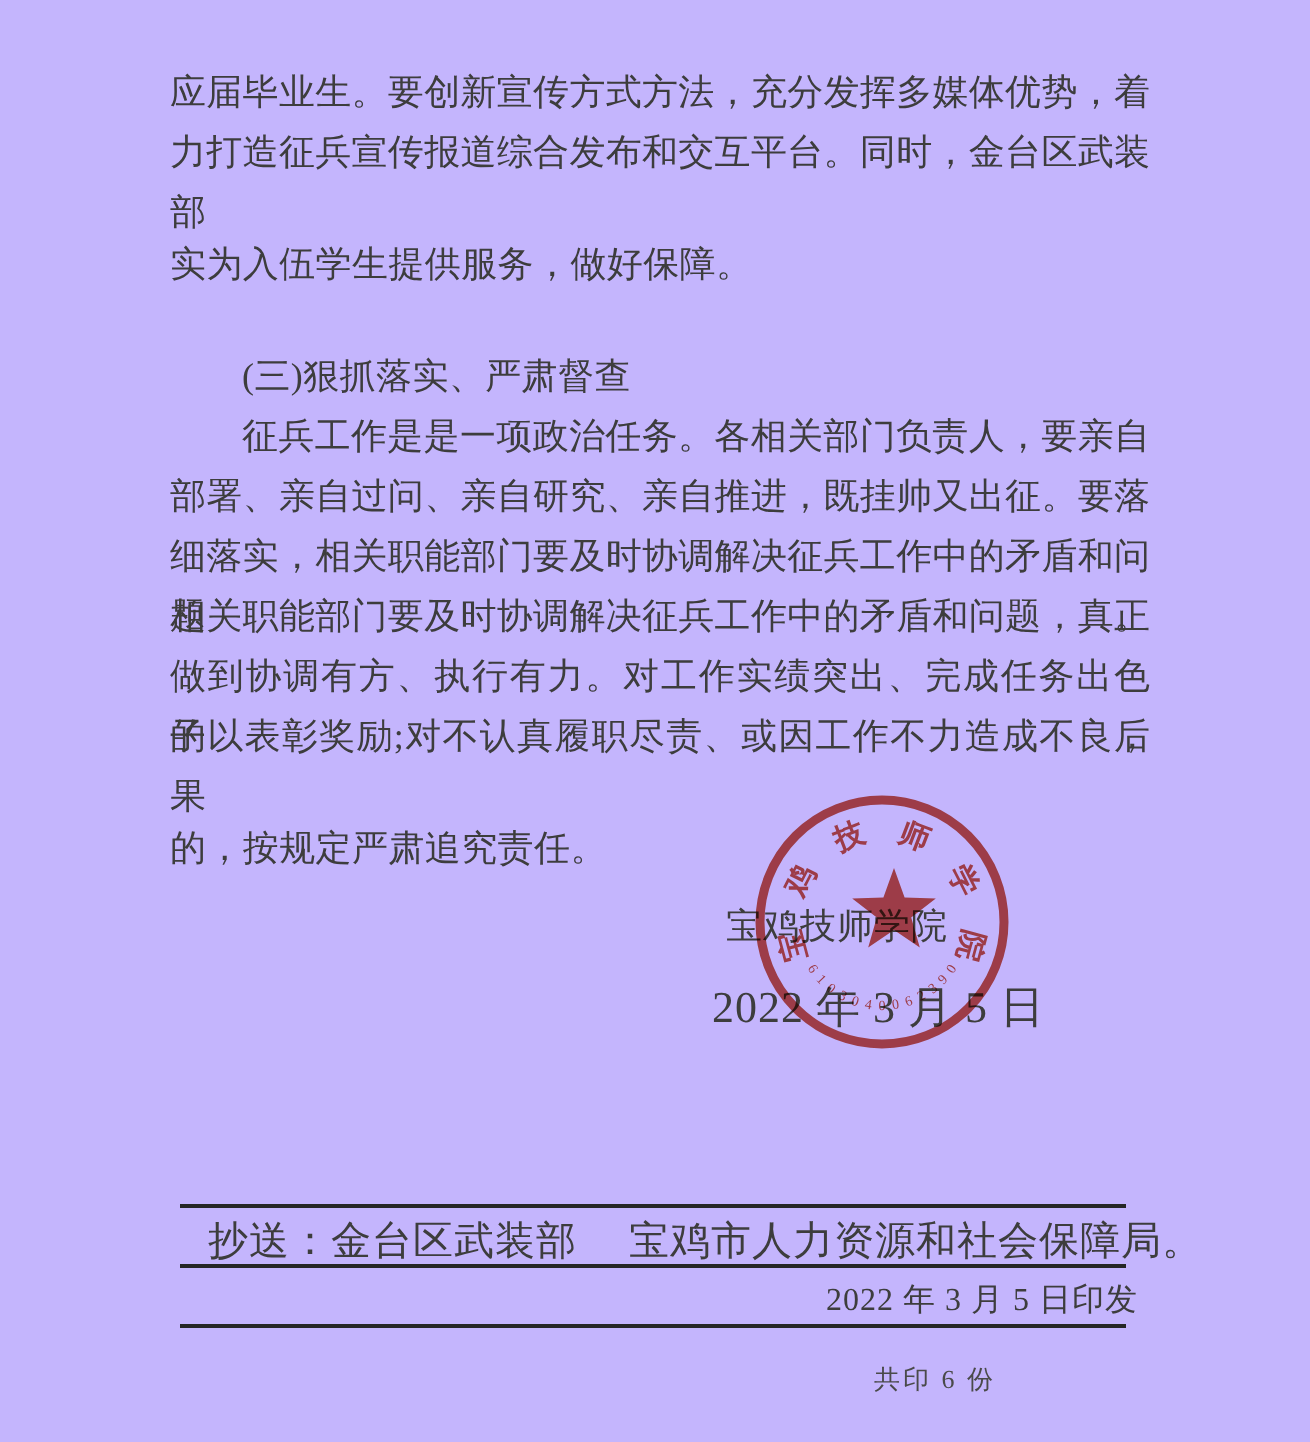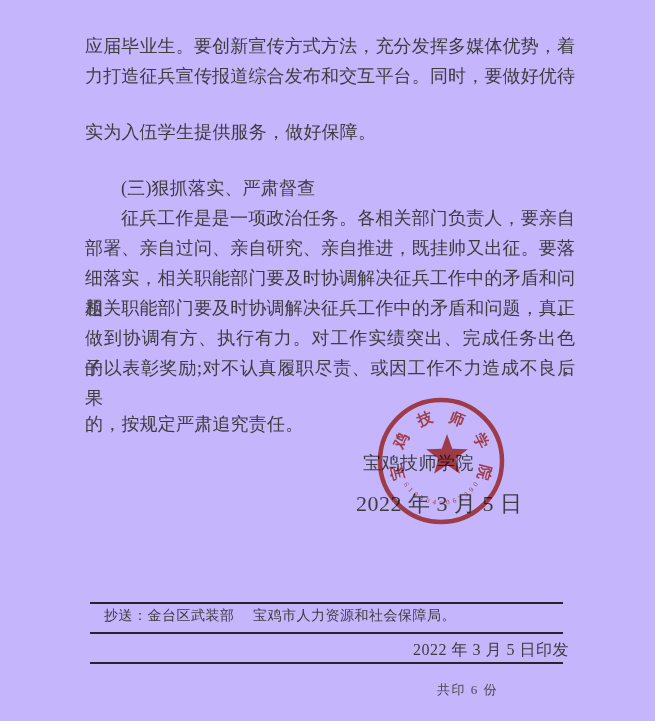--- a/index.html
+++ b/index.html
@@ -24,32 +24,32 @@
   
   .sig-org{position:absolute;left:363px;top:451px;font-size:18px;letter-spacing:.5px;}
   .sig-date{position:absolute;left:356px;top:489px;font-size:22px;letter-spacing:.5px;}
   
   .seal{position:absolute;left:366px;top:386px;mix-blend-mode:multiply;opacity:.88;}
   
   .rule{position:absolute;left:90px;width:473px;height:2px;background:#262626;}
   .rule-1{top:602px;}
   .rule-2{top:632px;}
   .rule-3{top:662px;}
-  .copy-line{position:absolute;left:104px;top:607px;font-size:14px;letter-spacing:.5px;}
+  .copy-line{position:absolute;left:104px;top:607px;font-size:20px;letter-spacing:.5px;}
   .issue-line{position:absolute;right:102px;top:640px;font-size:16px;letter-spacing:.5px;}
   .print-count{position:absolute;left:437px;top:681px;font-size:13px;letter-spacing:1.5px;color:#4a4a4a;}
 </style>
 </head>
 <body>
 
 <div class="page">
 
   <div class="doc-body" id="body-lines">
       <div class="line">应届毕业生。要创新宣传方式方法，充分发挥多媒体优势，着</div>
-      <div class="line">力打造征兵宣传报道综合发布和交互平台。同时，要做好优待</div>
+      <div class="line">力打造征兵宣传报道综合发布和交互平台。同时，金台区武装部</div>
       <div class="line nj">实为入伍学生提供服务，做好保障。</div>
       <div class="line nj ind">(三)狠抓落实、严肃督查</div>
       <div class="line ind">征兵工作是是一项政治任务。各相关部门负责人，要亲自</div>
       <div class="line">部署、亲自过问、亲自研究、亲自推进，既挂帅又出征。要落</div>
       <div class="line">细落实，相关职能部门要及时协调解决征兵工作中的矛盾和问题。</div>
       <div class="line">相关职能部门要及时协调解决征兵工作中的矛盾和问题，真正</div>
       <div class="line">做到协调有方、执行有力。对工作实绩突出、完成任务出色的，</div>
       <div class="line">子以表彰奖励;对不认真履职尽责、或因工作不力造成不良后果</div>
       <div class="line nj">的，按规定严肃追究责任。</div>
     </div>

